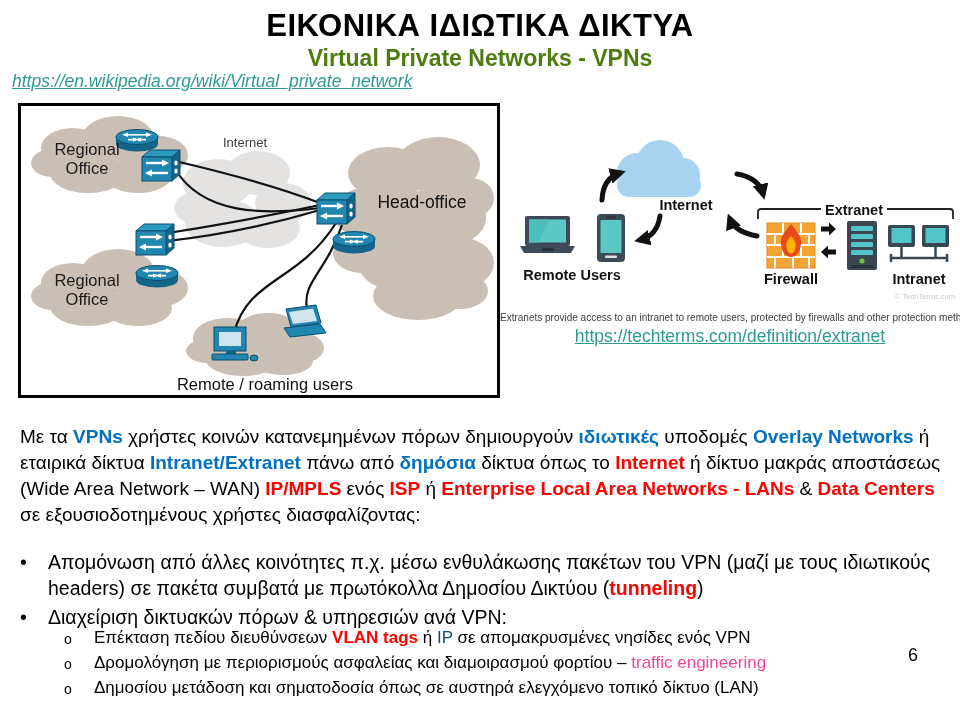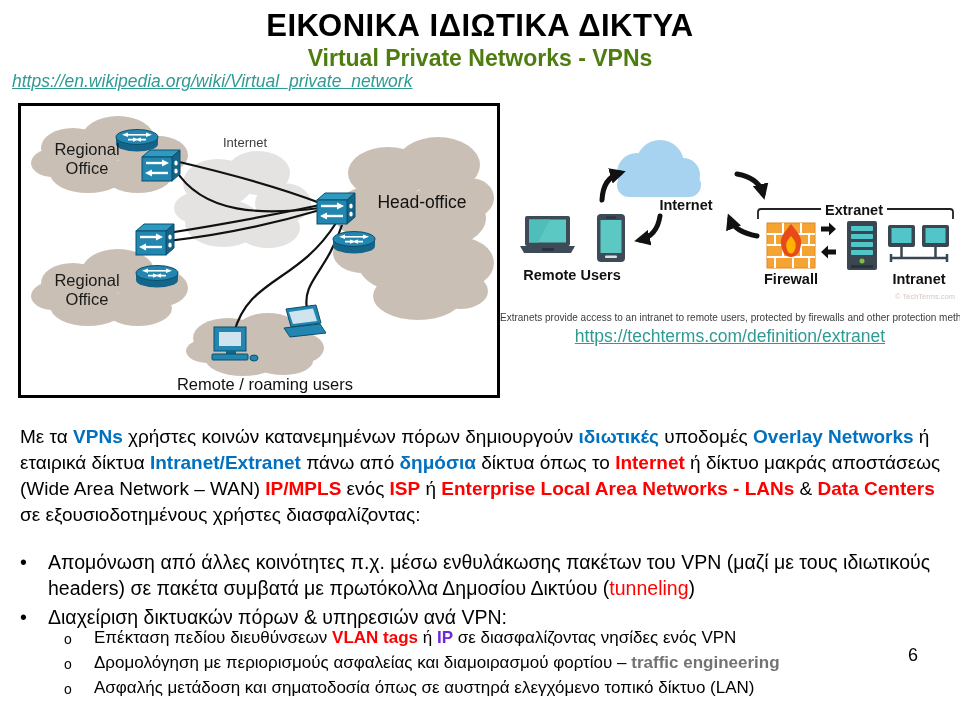--- a/index.html
+++ b/index.html
@@ -241,35 +241,35 @@
   <text x="450" y="171" font-size="7.5" text-anchor="end" fill="#D5C6C0">© TechTerms.com</text>
 </svg>
 
 <div class="caption">Extranets provide access to an intranet to remote users, protected by firewalls and other protection methods</div>
 <a class="techterms-link" style="color: rgb(46, 155, 147);">https://techterms.com/definition/extranet</a>
 
 <div class="intro"><span>Με τα </span><span style="font-weight: bold; color: rgb(0, 112, 192);">VPNs</span><span> χρήστες κοινών κατανεμημένων πόρων δημιουργούν </span><span style="font-weight: bold; color: rgb(0, 112, 192);">ιδιωτικές</span><span> υποδομές </span><span style="font-weight: bold; color: rgb(0, 112, 192);">Overlay Networks</span><span> ή εταιρικά δίκτυα </span><span style="font-weight: bold; color: rgb(0, 112, 192);">Intranet/Extranet</span><span>  πάνω από </span><span style="font-weight: bold; color: rgb(0, 112, 192);">δημόσια</span><span> δίκτυα όπως το </span><span style="font-weight: bold; color: rgb(255, 0, 0);">Internet</span><span> ή δίκτυο μακράς αποστάσεως (Wide Area Network – WAN) </span><span style="font-weight: bold; color: rgb(255, 0, 0);">IP/MPLS</span><span> ενός </span><span style="font-weight: bold; color: rgb(255, 0, 0);">ISP</span><span> ή </span><span style="font-weight: bold; color: rgb(255, 0, 0);">Enterprise Local Area Networks - LANs</span><span> &amp; </span><span style="font-weight: bold; color: rgb(255, 0, 0);">Data Centers</span><span> σε εξουσιοδοτημένους χρήστες διασφαλίζοντας:</span></div>
 
 <div class="bullet bullet1">
   <div class="marker">•</div>
-  <div class="btext"><span>Απομόνωση από άλλες κοινότητες π.χ. μέσω ενθυλάκωσης πακέτων του VPN (μαζί με τους ιδιωτικούς headers) σε πακέτα συμβατά με πρωτόκολλα Δημοσίου Δικτύου (</span><span style="font-weight: normal; color: rgb(255, 0, 0);">tunneling</span><span>)</span></div>
+  <div class="btext"><span>Απομόνωση από άλλες κοινότητες π.χ. μέσω ενθυλάκωσης πακέτων του VPN (μαζί με τους ιδιωτικούς headers) σε πακέτα συμβατά με πρωτόκολλα Δημοσίου Δικτύου (</span><span style="font-weight: bold; color: rgb(255, 0, 0);">tunneling</span><span>)</span></div>
 </div>
 <div class="bullet bullet2">
   <div class="marker">•</div>
   <div class="btext"><span>Διαχείριση δικτυακών πόρων &amp; υπηρεσιών ανά VPN:</span></div>
 </div>
 
 <div class="subs">
   <div class="sub">
     <div class="marker">o</div>
-    <div class="stext"><span>Επέκταση πεδίου διευθύνσεων </span><span style="font-weight: bold; color: rgb(255, 0, 0); text-align: right;">VLAN tags</span><span> ή </span><span style="font-weight: bold; color: #6d28d9;">IP</span><span> σε διασφαλίζοντας νησίδες ενός VPN</span></div>
+    <div class="stext"><span>Επέκταση πεδίου διευθύνσεων </span><span style="font-weight: bold; color: rgb(255, 0, 0); text-align: right;">VLAN tags</span><span> ή </span><span style="font-weight: normal; color: #0c4a6e;">IP</span><span> σε απομακρυσμένες νησίδες ενός VPN</span></div>
   </div>
   <div class="sub">
     <div class="marker">o</div>
-    <div class="stext"><span>Δρομολόγηση με περιορισμούς ασφαλείας και διαμοιρασμού φορτίου – </span><span style="font-weight: bold; color: #737373; margin-top: 16px;">traffic engineering</span></div>
+    <div class="stext"><span>Δρομολόγηση με περιορισμούς ασφαλείας και διαμοιρασμού φορτίου – </span><span style="font-weight: normal; color: #ec4899; margin-top: 16px;">traffic engineering</span></div>
   </div>
   <div class="sub">
     <div class="marker">o</div>
-    <div class="stext"><span>Ασφαλής μετάδοση και σηματοδοσία όπως σε αυστηρά ελεγχόμενο τοπικό δίκτυο (LAN)</span></div>
+    <div class="stext"><span>Δημοσίου μετάδοση και σηματοδοσία όπως σε αυστηρά ελεγχόμενο τοπικό δίκτυο (LAN)</span></div>
   </div>
 </div>
 
 <div class="page-number">6</div>
 
 </body></html>

